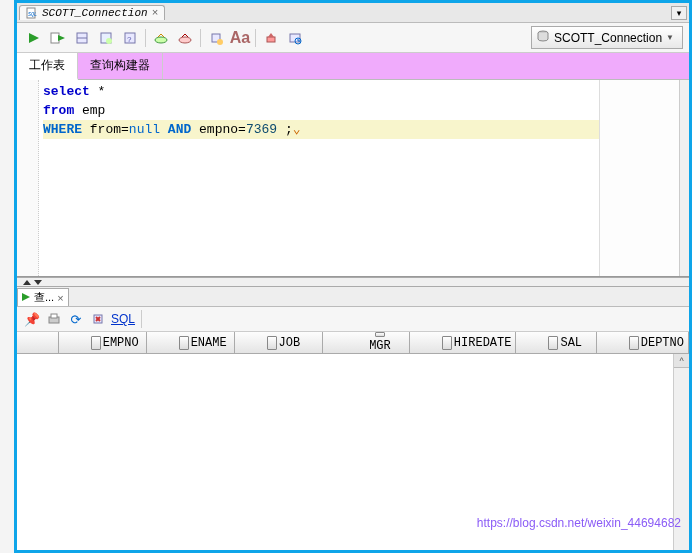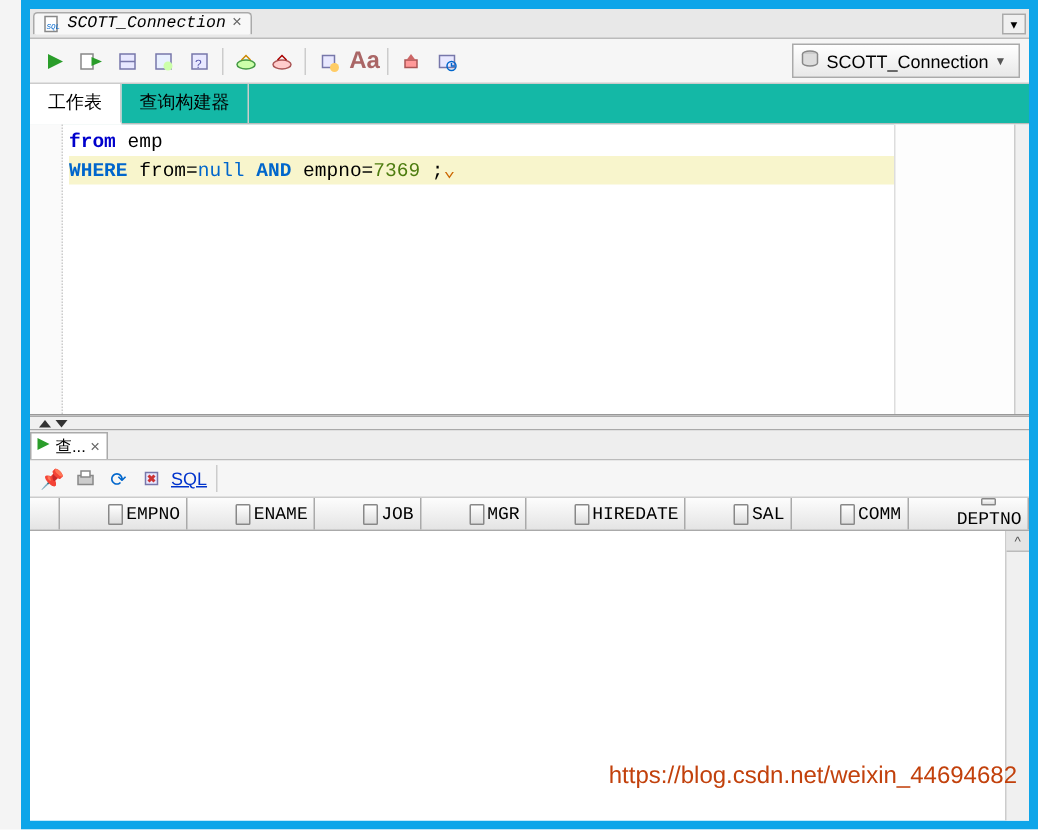--- a/index.html
+++ b/index.html
@@ -6,21 +6,21 @@
     body {
       font-family: "Microsoft YaHei", Arial, sans-serif;
       font-size: 12px;
       background: #f4f4f4;
       width: 692px;
       height: 553px;
       overflow: hidden;
     }
     .window {
       background: #fff;
-      border: 6px solid #0ea5e9;
+      border: 3px solid #0ea5e9;
       height: 100%;
       display: flex;
       flex-direction: column;
       margin-left: 14px;
     }
     .tab-bar {
       background: #e8e8e8;
       border-bottom: 1px solid #bbb;
       display: flex;
       align-items: center;
@@ -77,21 +77,21 @@
       display: flex; align-items: center;
       border: 1px solid #aaa;
       background: linear-gradient(#fff, #e8e8e8);
       padding: 2px 8px 2px 4px;
       font-size: 12px;
       gap: 4px;
     }
     .conn-display::after { content: "▼"; font-size: 8px; color: #555; }
     .sub-tabs {
       display: flex;
-      background: #14b8a6;
+      background: #f0abfc;
       border-bottom: 1px solid #bbb;
     }
     .sub-tab {
       padding: 4px 12px;
       border-right: 1px solid #ccc;
       font-size: 12px;
       cursor: pointer;
     }
     .sub-tab.active {
       background: #fff;
@@ -117,21 +117,21 @@
       font-size: 13px;
       line-height: 19px;
       padding: 2px 0 0 4px;
       position: relative;
     }
     .code-line { white-space: pre; }
     .code-line.hl { background: #f8f5cc; }
     .kw { color: #0000cc; font-weight: bold; }
     .kw2 { color: #0066cc; font-weight: bold; }
     .null-lit { color: #0066cc; font-weight: normal; }
-    .num { color: #4d7c0f; }
+    .num { color: #0c4a6e; }
     .caret-mark { color: #cc6600; }
     .right-col {
       width: 80px;
       border-left: 1px solid #ddd;
       background: #fdfdfd;
     }
     .overview {
       width: 10px;
       background: #f0f0f0;
       border-left: 1px solid #ccc;
@@ -214,22 +214,22 @@
       background: #f0f0f0;
       border-left: 1px solid #ccc;
       display: flex;
       flex-direction: column;
     }
     .vscroll .arr { height: 14px; display: flex; align-items: center; justify-content: center; font-size: 9px; color: #555; background: #e4e4e4; border-bottom: 1px solid #bbb; }
     .watermark {
       position: absolute;
       right: 8px;
       bottom: 20px;
-      color: #c2410c;
-      font-size: 16px;
+      color: #8b5cf6;
+      font-size: 12px;
       font-family: Arial, sans-serif;
     }
   </style>
 </head>
 <body>
 
 <div class="window">
 
   <div class="tab-bar">
     <div class="file-tab">
@@ -321,20 +321,21 @@
   </div>
 
   <div class="sub-tabs">
     <div class="sub-tab active">工作表</div>
     <div class="sub-tab">查询构建器</div>
   </div>
 
   <div class="editor-wrap">
     <div class="gutter"></div>
     <div class="code">
+      <div class="code-line"><span class="kw">select</span><span> *</span></div>
       <div class="code-line"><span class="kw">from</span><span> emp</span></div>
       <div class="code-line hl"><span class="kw2">WHERE</span><span> from=</span><span class="null-lit">null</span><span class="kw2"> AND </span><span>empno=</span><span class="num">7369</span><span> ;</span><span class="caret-mark">⌄</span></div>
     </div>
     <div class="right-col"></div>
     <div class="overview"></div>
   </div>
 
   <div class="split-handles">
     <div class="tri-up"></div>
     <div class="tri-down"></div>
@@ -377,37 +378,33 @@
         <span>EMPNO</span>
       </div>
       <div class="grid-col" style="width: 76px;">
         <span class="col-icon"></span>
         <span>ENAME</span>
       </div>
       <div class="grid-col" style="width: 76px;">
         <span class="col-icon"></span>
         <span>JOB</span>
       </div>
-      <div class="grid-col" style="width: 76px;">
+      <div class="grid-col" style="width: 76px; flex-direction: column;">
         <span class="col-icon"></span>
         <span>MGR</span>
       </div>
       <div class="grid-col" style="width: 78px;">
         <span class="col-icon"></span>
         <span>HIREDATE</span>
       </div>
       <div class="grid-col" style="width: 66px;">
         <span class="col-icon"></span>
         <span>SAL</span>
       </div>
-      <div class="grid-col" style="width: 78px;">
-        <span class="col-icon"></span>
-        <span>COMM</span>
-      </div>
-      <div class="grid-col" style="width: 72px; flex-direction: column;">
+      <div class="grid-col" style="width: 72px;">
         <span class="col-icon"></span>
         <span>DEPTNO</span>
       </div>
     </div>
 
   <div class="grid-body" style="position:relative;">
     <div class="grid-body-inner"></div>
     <div class="vscroll">
       <div class="arr">^</div>
     </div>

